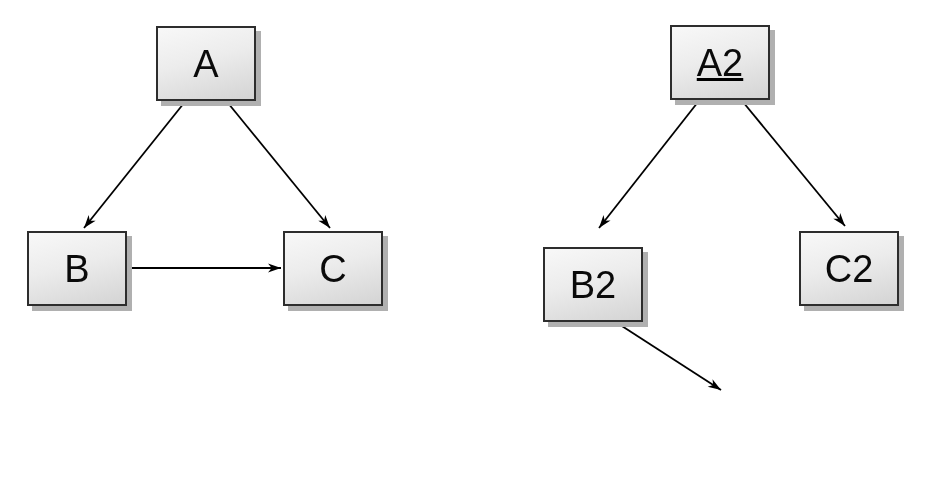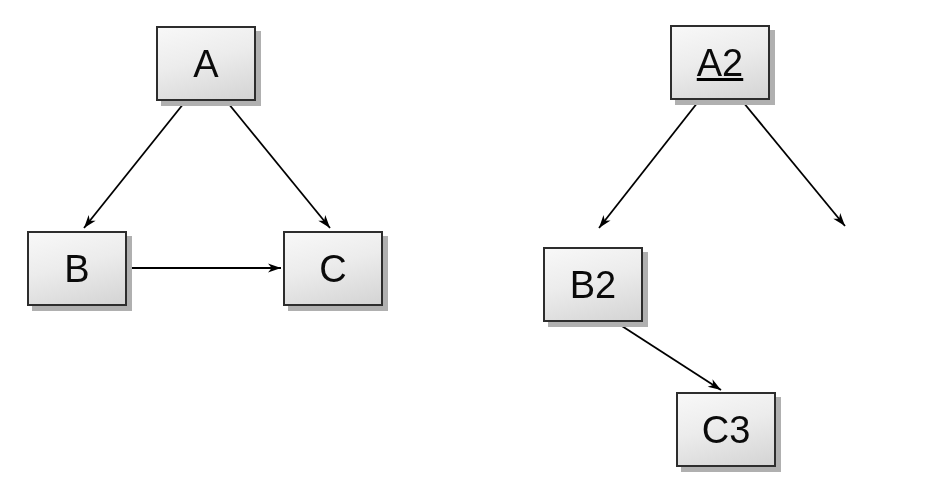--- a/index.html
+++ b/index.html
@@ -89,17 +89,17 @@
   <div class="node pos-c">
     <span class="node-label">C</span>
   </div>
 
   <div class="node pos-a2">
     <span class="node-label">A2</span>
   </div>
   <div class="node pos-b2">
     <span class="node-label">B2</span>
   </div>
-  <div class="node pos-c3">
-    <span class="node-label">C3</span>
+  <div class="node pos-c2">
+    <span class="node-label">C2</span>
   </div>
 
 </div>
 
 </body></html>

